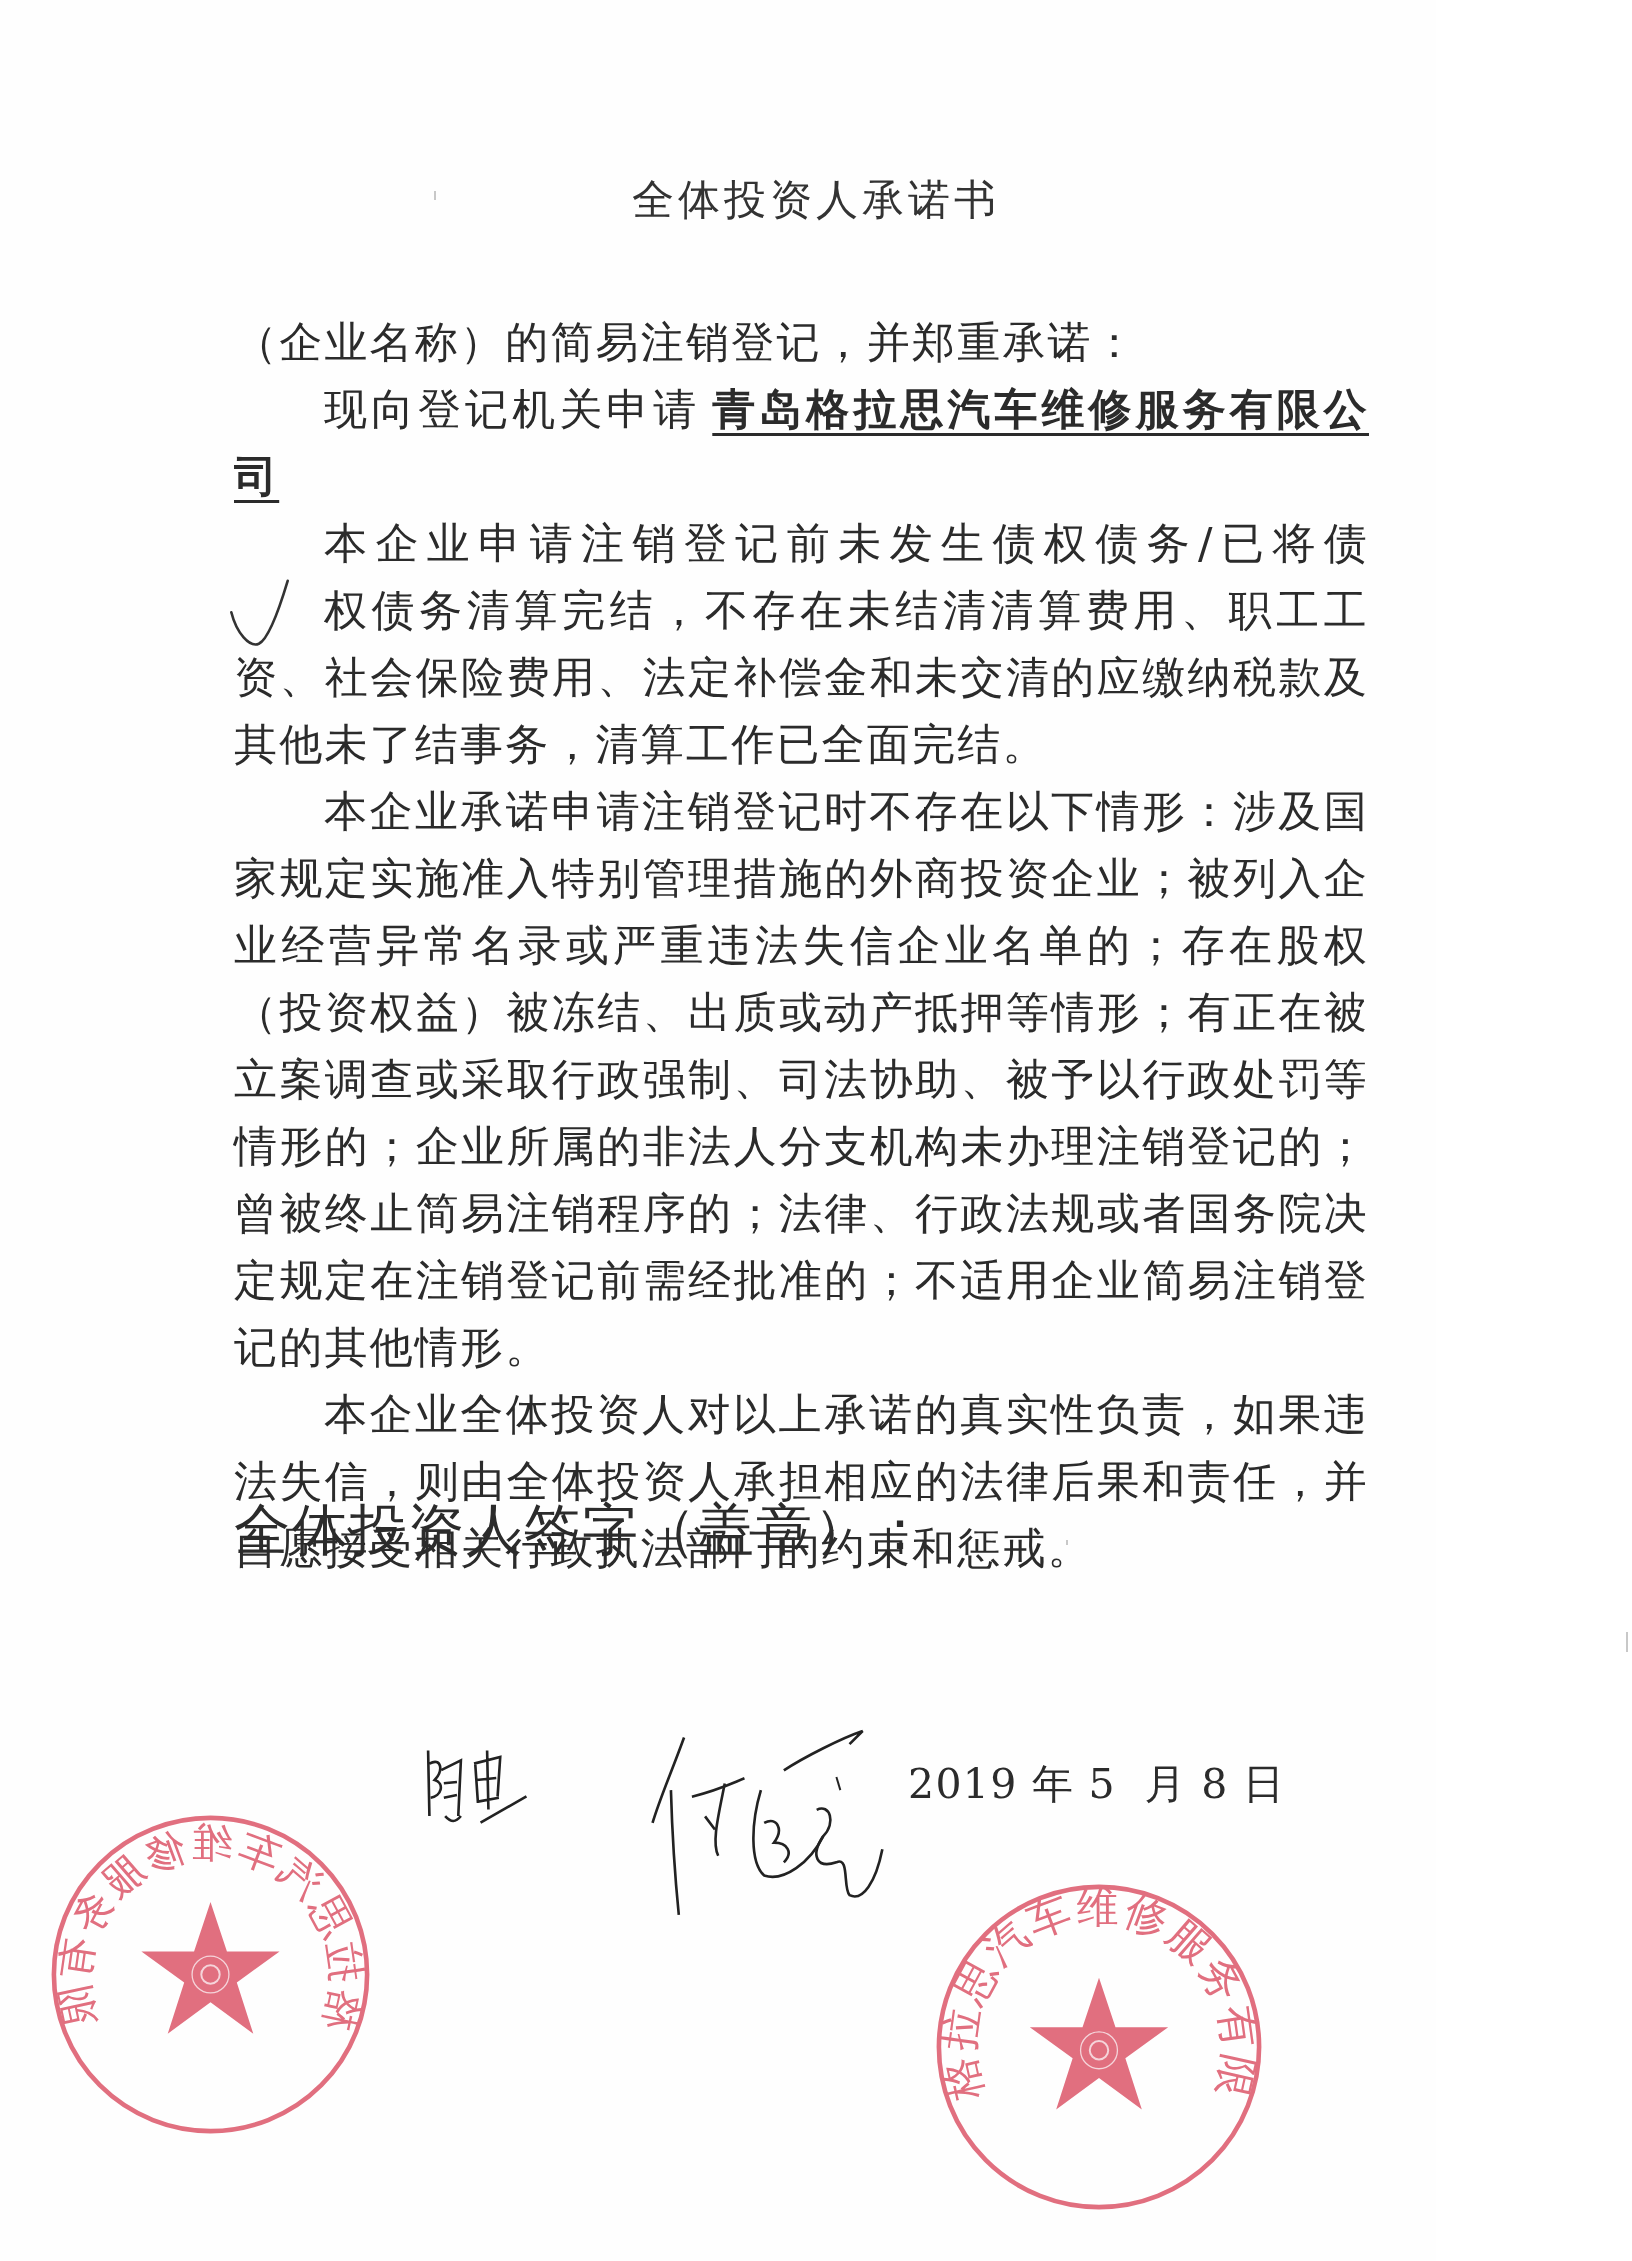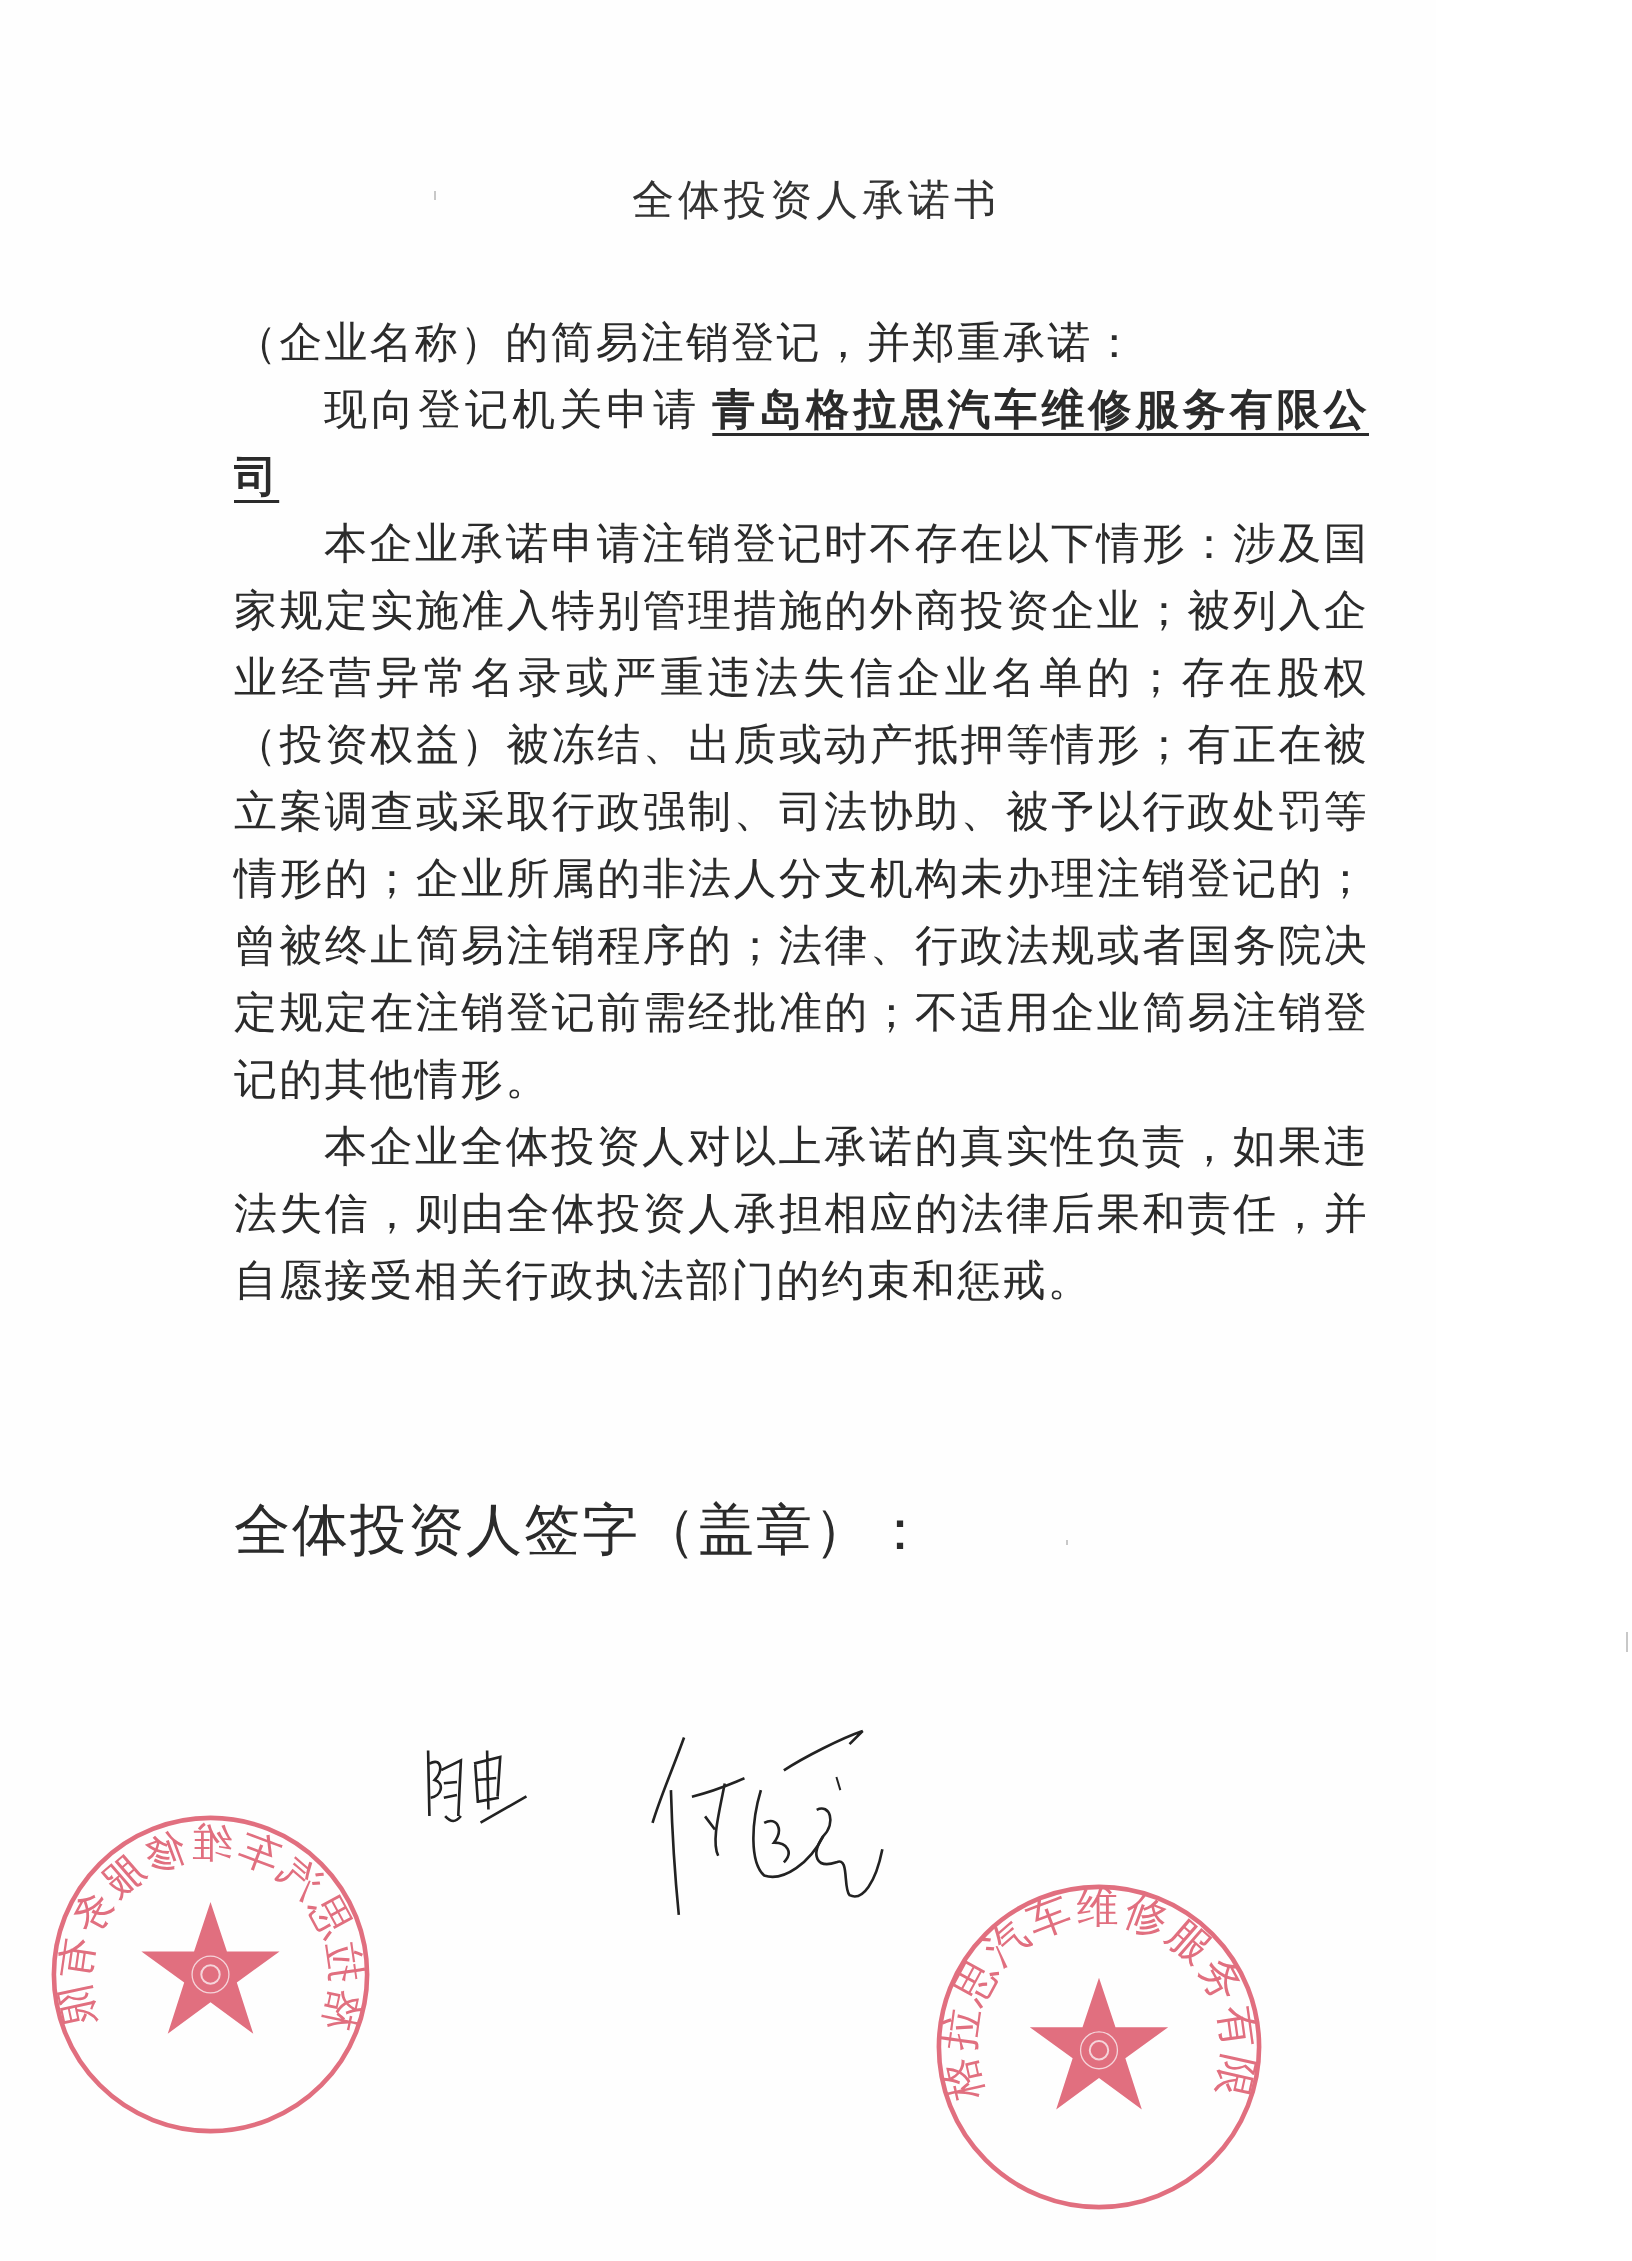--- a/index.html
+++ b/index.html
@@ -32,20 +32,23 @@
   <div class="scan-dot" style="left:434px;top:191px;"></div>
   <div class="scan-dot" style="left:1066px;top:1540px;height:5.3px;"></div>
   <div class="scan-dot" style="left:1626px;top:1632px;height:20px;"></div>
 
   <div class="title">全体投资人承诺书</div>
 
   <div class="body-text">
     <p class="para noindent">（企业名称）的简易注销登记，并郑重承诺：</p>
     <p class="para"><span>现向登记机关申请</span><span class="company">青岛格拉思汽车维修服务有限公司</span></p>
 
+    <p class="para"><span>本企业申请注销登记前未发生债权债务/已将债</span><span class="correction"><span>权</span><svg viewBox="0 0 90 70">
+            <path d="M2 8 C 10 40, 30 62, 44 56 C 56 50, 70 20, 88 -40" fill="none" stroke="#333" stroke-width="4" stroke-linecap="round"></path>
+          </svg></span><span>债务清算完结，不存在未结清清算费用、职工工资、社会保险费用、法定补偿金和未交清的应缴纳税款及其他未了结事务，清算工作已全面完结。</span></p>
 
     <p class="para">本企业承诺申请注销登记时不存在以下情形：涉及国家规定实施准入特别管理措施的外商投资企业；被列入企业经营异常名录或严重违法失信企业名单的；存在股权（投资权益）被冻结、出质或动产抵押等情形；有正在被立案调查或采取行政强制、司法协助、被予以行政处罚等情形的；企业所属的非法人分支机构未办理注销登记的；曾被终止简易注销程序的；法律、行政法规或者国务院决定规定在注销登记前需经批准的；不适用企业简易注销登记的其他情形。</p>
 
     <p class="para">本企业全体投资人对以上承诺的真实性负责，如果违法失信，则由全体投资人承担相应的法律后果和责任，并自愿接受相关行政执法部门的约束和惩戒。</p>
   </div>
 
   <div class="sign-label">全体投资人签字（盖章）：</div>
 
   <svg class="signature" style="left:415px;top:1724px;" width="118" height="112" viewBox="0 0 180 170">
     <path d="M20 40 L22 140 M22 60 C 40 50, 44 70, 30 85 C 46 90, 40 110, 24 112" fill="none" stroke="#222" stroke-width="4"></path>
@@ -57,20 +60,21 @@
     <path d="M48 10 C 30 60, 12 100, 0 140" fill="none" stroke="#222" stroke-width="4"></path>
     <path d="M28 90 C 30 160, 34 220, 40 280" fill="none" stroke="#222" stroke-width="4"></path>
     <path d="M60 100 C 100 90, 120 80, 140 72" fill="none" stroke="#222" stroke-width="4"></path>
     <path d="M110 80 C 100 130, 90 170, 100 190 M80 130 L95 150" fill="none" stroke="#222" stroke-width="4"></path>
     <path d="M165 90 C 150 140, 148 200, 170 220 C 200 230, 240 200, 260 160 M170 140 C 190 130, 200 150, 185 170 C 205 170, 215 185, 200 200" fill="none" stroke="#222" stroke-width="4"></path>
     <path d="M200 60 C 230 40, 290 10, 320 0 L300 20" fill="none" stroke="#222" stroke-width="4"></path>
     <path d="M250 120 C 270 110, 280 140, 260 160 C 240 190, 250 210, 280 200 C 300 190, 290 240, 300 250 C 320 260, 340 230, 350 180" fill="none" stroke="#222" stroke-width="4"></path>
     <path d="M280 70 L286 90" fill="none" stroke="#222" stroke-width="3"></path>
   </svg>
 
+  <div class="date"><span>2019</span> <span>年</span> <span>5</span>  <span>月</span> <span>8</span> <span>日</span></div>
 
   <svg class="seal" style="left:46px;top:1810px;" width="329" height="329" viewBox="0 0 500 500">
     <defs>
       <path id="arcL" d="M 80 330 A 185 185 0 1 1 420 330"></path>
     </defs>
     <circle cx="250" cy="250" r="238" fill="none" stroke="#d9475c" stroke-width="7"></circle>
     <g transform="translate(500,0) scale(-1,1)">
       <text font-size="62" fill="#d9475c" font-family="DejaVu Sans, sans-serif" letter-spacing="4">
         <textPath href="#arcL" startOffset="50%" text-anchor="middle">青岛格拉思汽车维修服务有限公司</textPath>
       </text>

